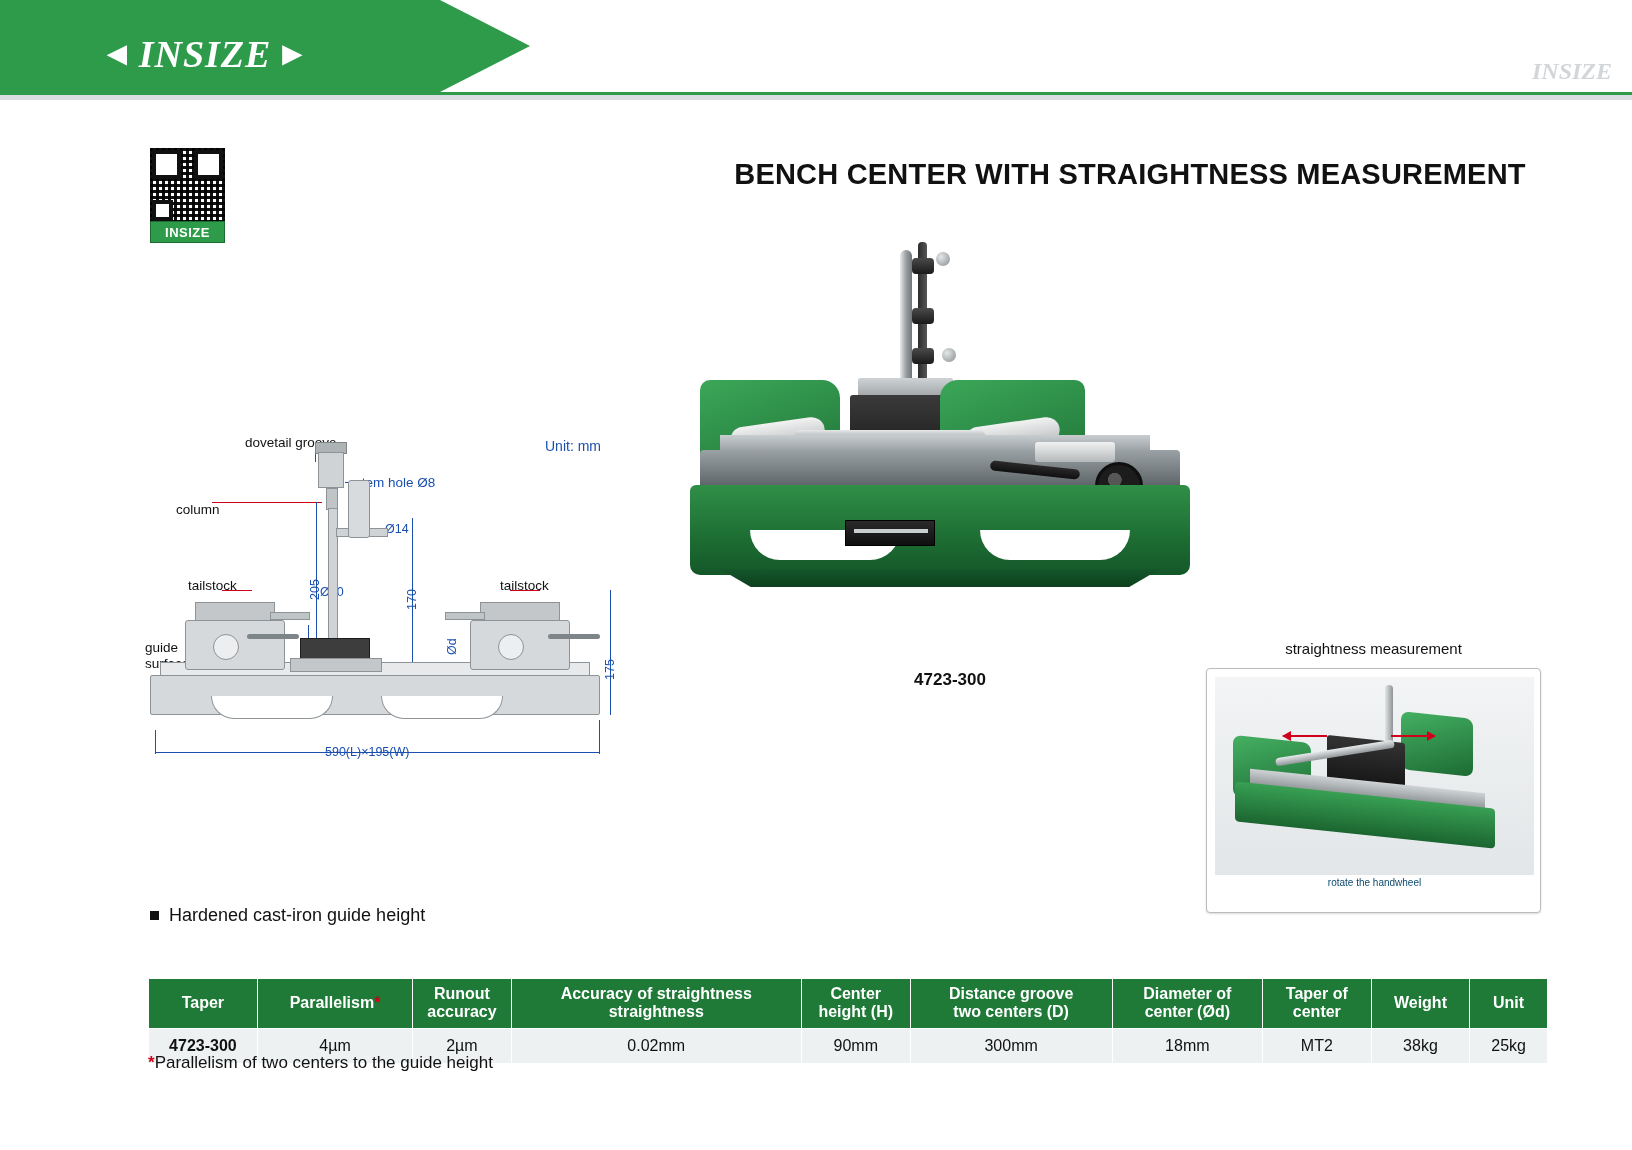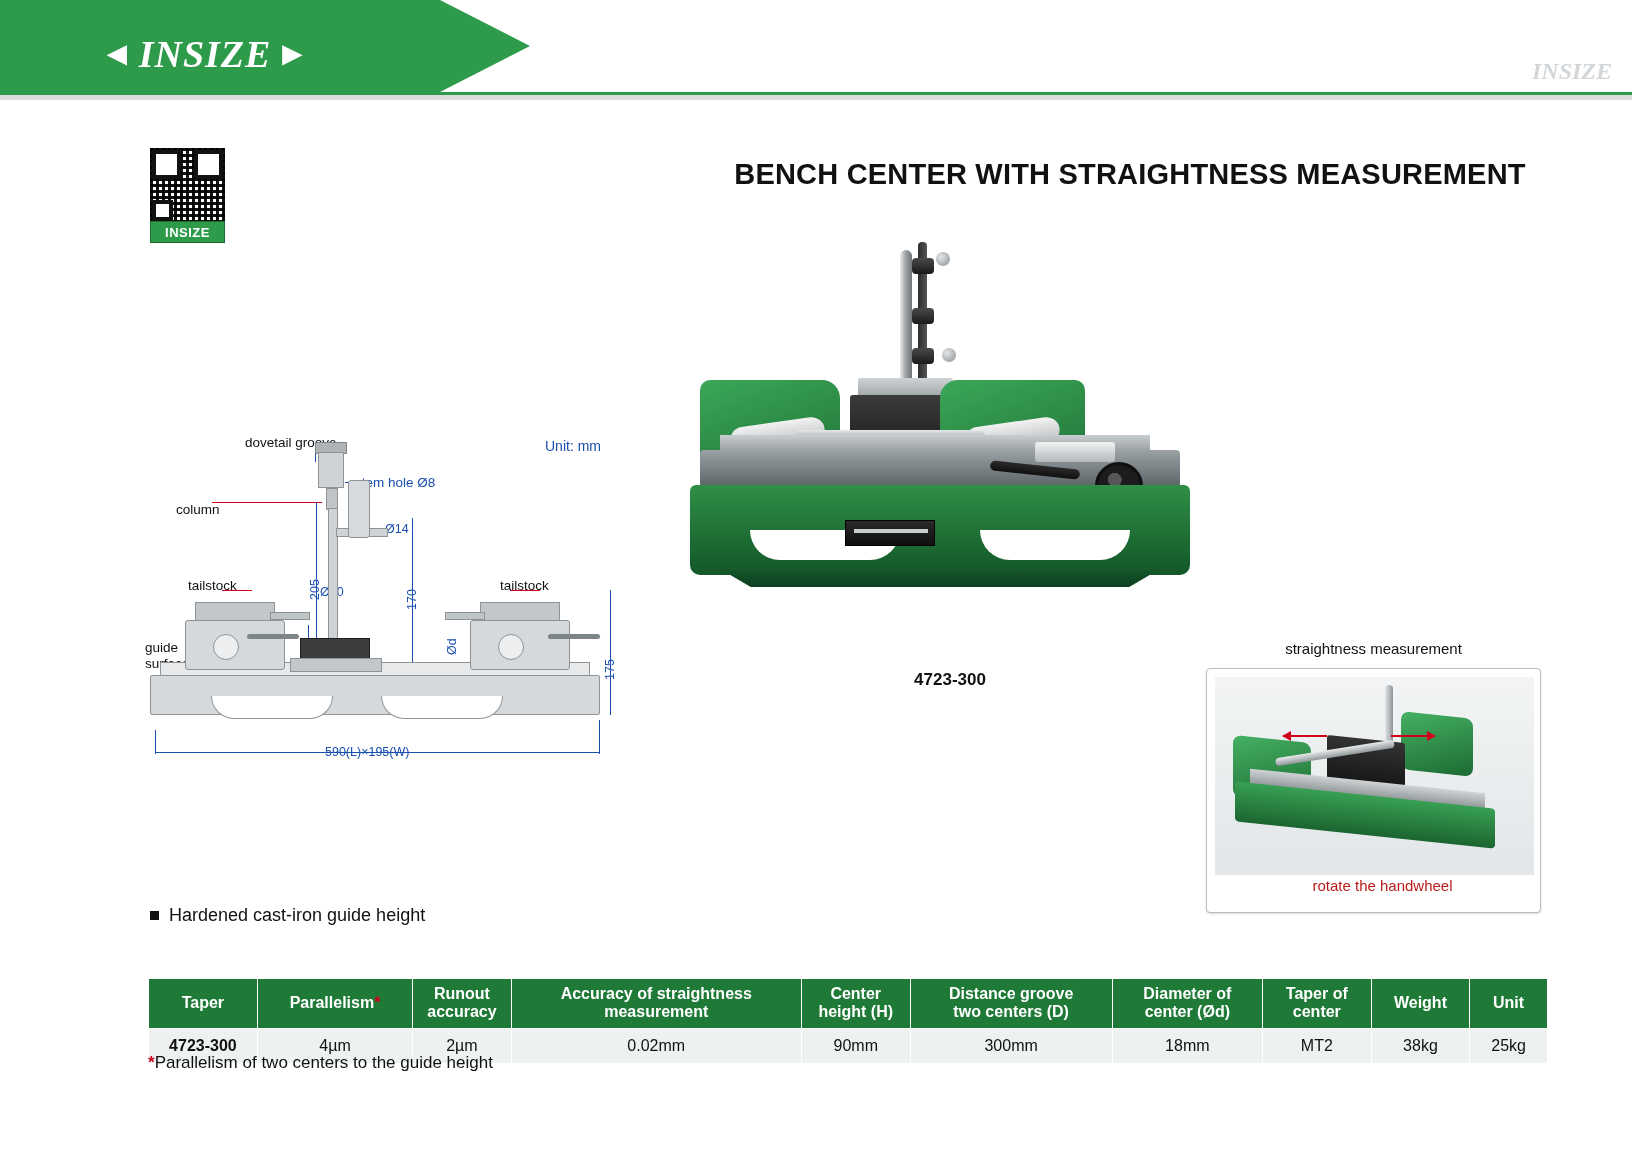--- a/index.html
+++ b/index.html
@@ -326,22 +326,22 @@
   .ins-arrow-l, .ins-arrow-r {
     position:absolute; top:58px; height:2px; background:#d0021b;
   }
   .ins-arrow-l { left:68px; width:44px; }
   .ins-arrow-r { left:176px; width:44px; }
   .ins-arrow-l::before{ content:""; position:absolute; left:-1px; top:-4px;
      border-top:5px solid transparent; border-bottom:5px solid transparent; border-right:9px solid #d0021b; }
   .ins-arrow-r::after{ content:""; position:absolute; right:-1px; top:-4px;
      border-top:5px solid transparent; border-bottom:5px solid transparent; border-left:9px solid #d0021b; }
   .inset-caption {
-    position:absolute; left:8px; top:208px; width:335px; text-align:center;
-    font-size:15px; color:#b91c1c;
+    position:absolute; left:0; top:208px; width:335px; text-align:center;
+    font-size:10px; color:#0c4a6e;
   }
   .inset-title {
     position:absolute; left:1206px; top:640px; width:335px; text-align:center;
     font-size:15px; color:#111;
   }
 
   
   .bullet {
     position:absolute; left:150px; top:905px;
     font-size:18px; color:#111; display:flex; align-items:center; gap:10px;
@@ -521,21 +521,21 @@
       <th style="width:105px">Taper</th>
       <th style="width:150px">
         <span>Parallelism</span><span class="ast">*</span>
       </th>
       <th style="width:95px">
         <div>Runout</div>
         <div>accuracy</div>
       </th>
       <th style="width:280px">
         <div>Accuracy of straightness</div>
-        <div>measurement</div>
+        <div>straightness</div>
       </th>
       <th style="width:105px">
         <div>Center</div>
         <div>height (H)</div>
       </th>
       <th style="width:195px">
         <div>Distance groove</div>
         <div>two centers (D)</div>
       </th>
       <th style="width:145px">

